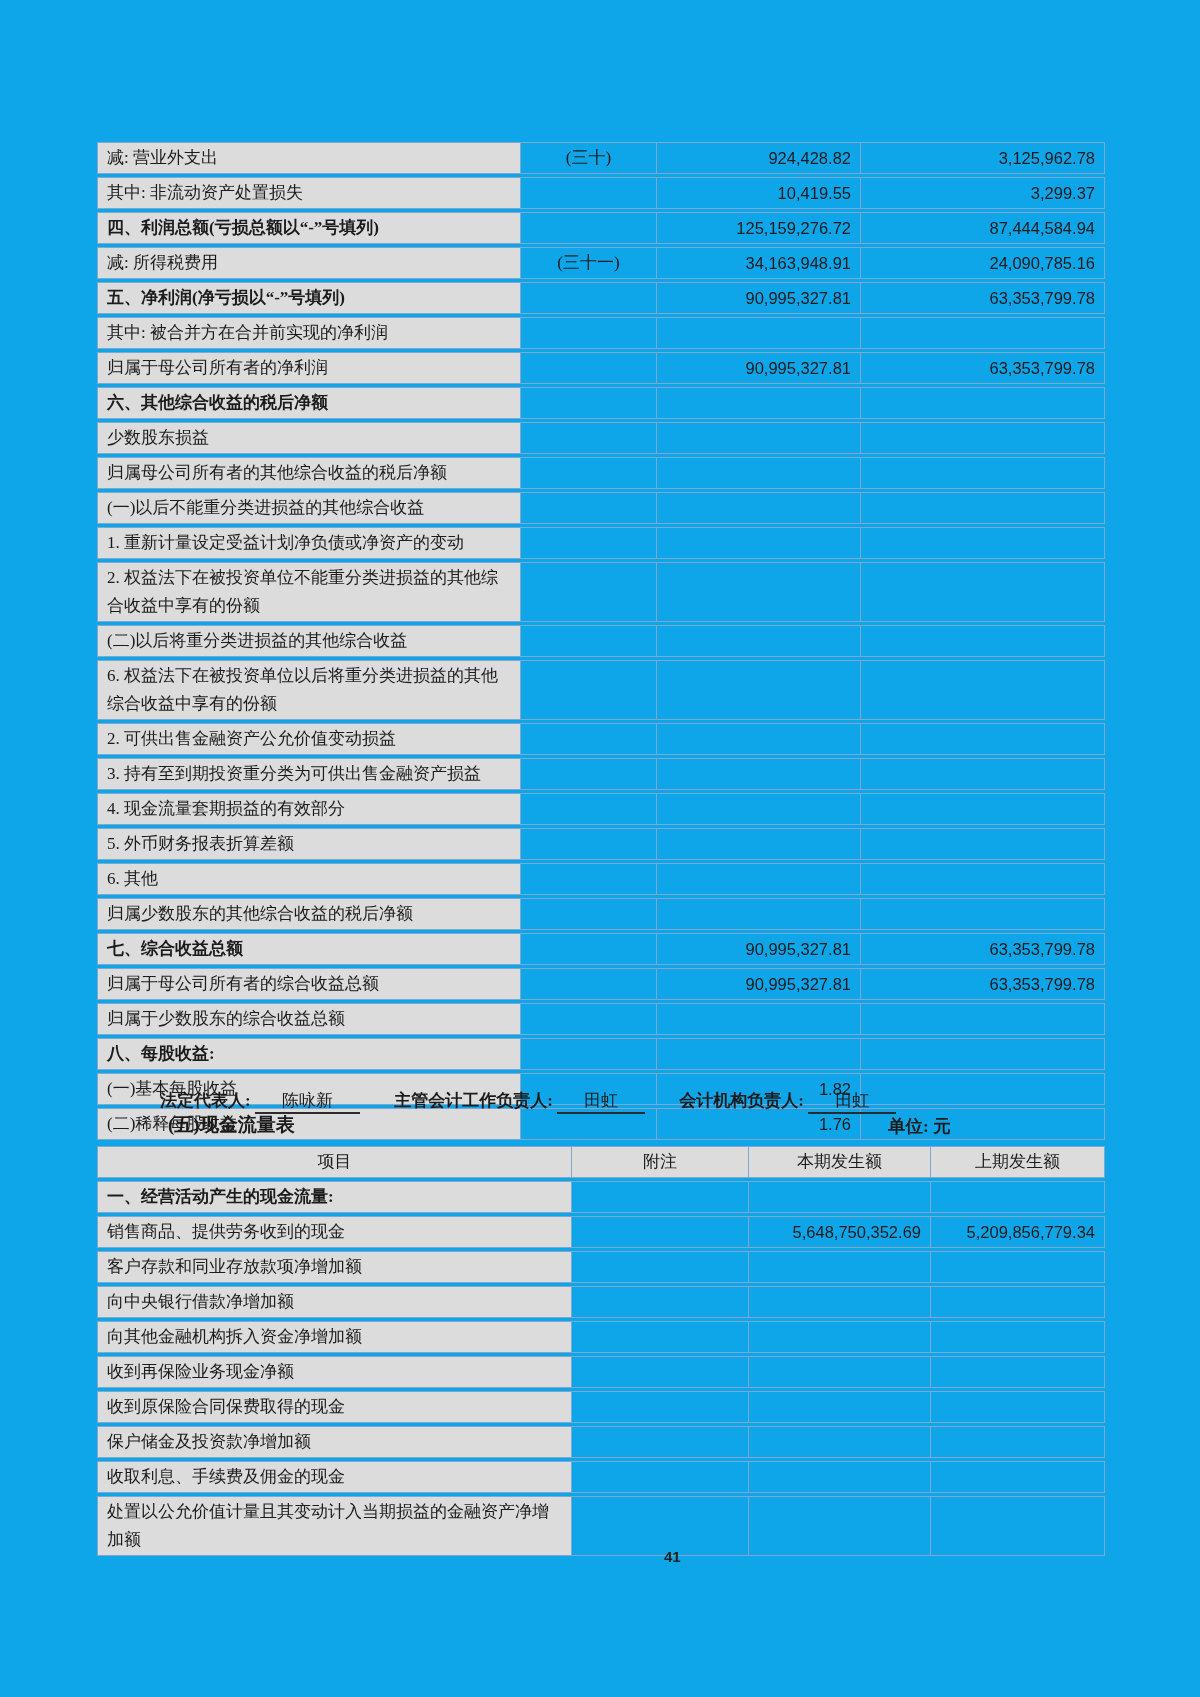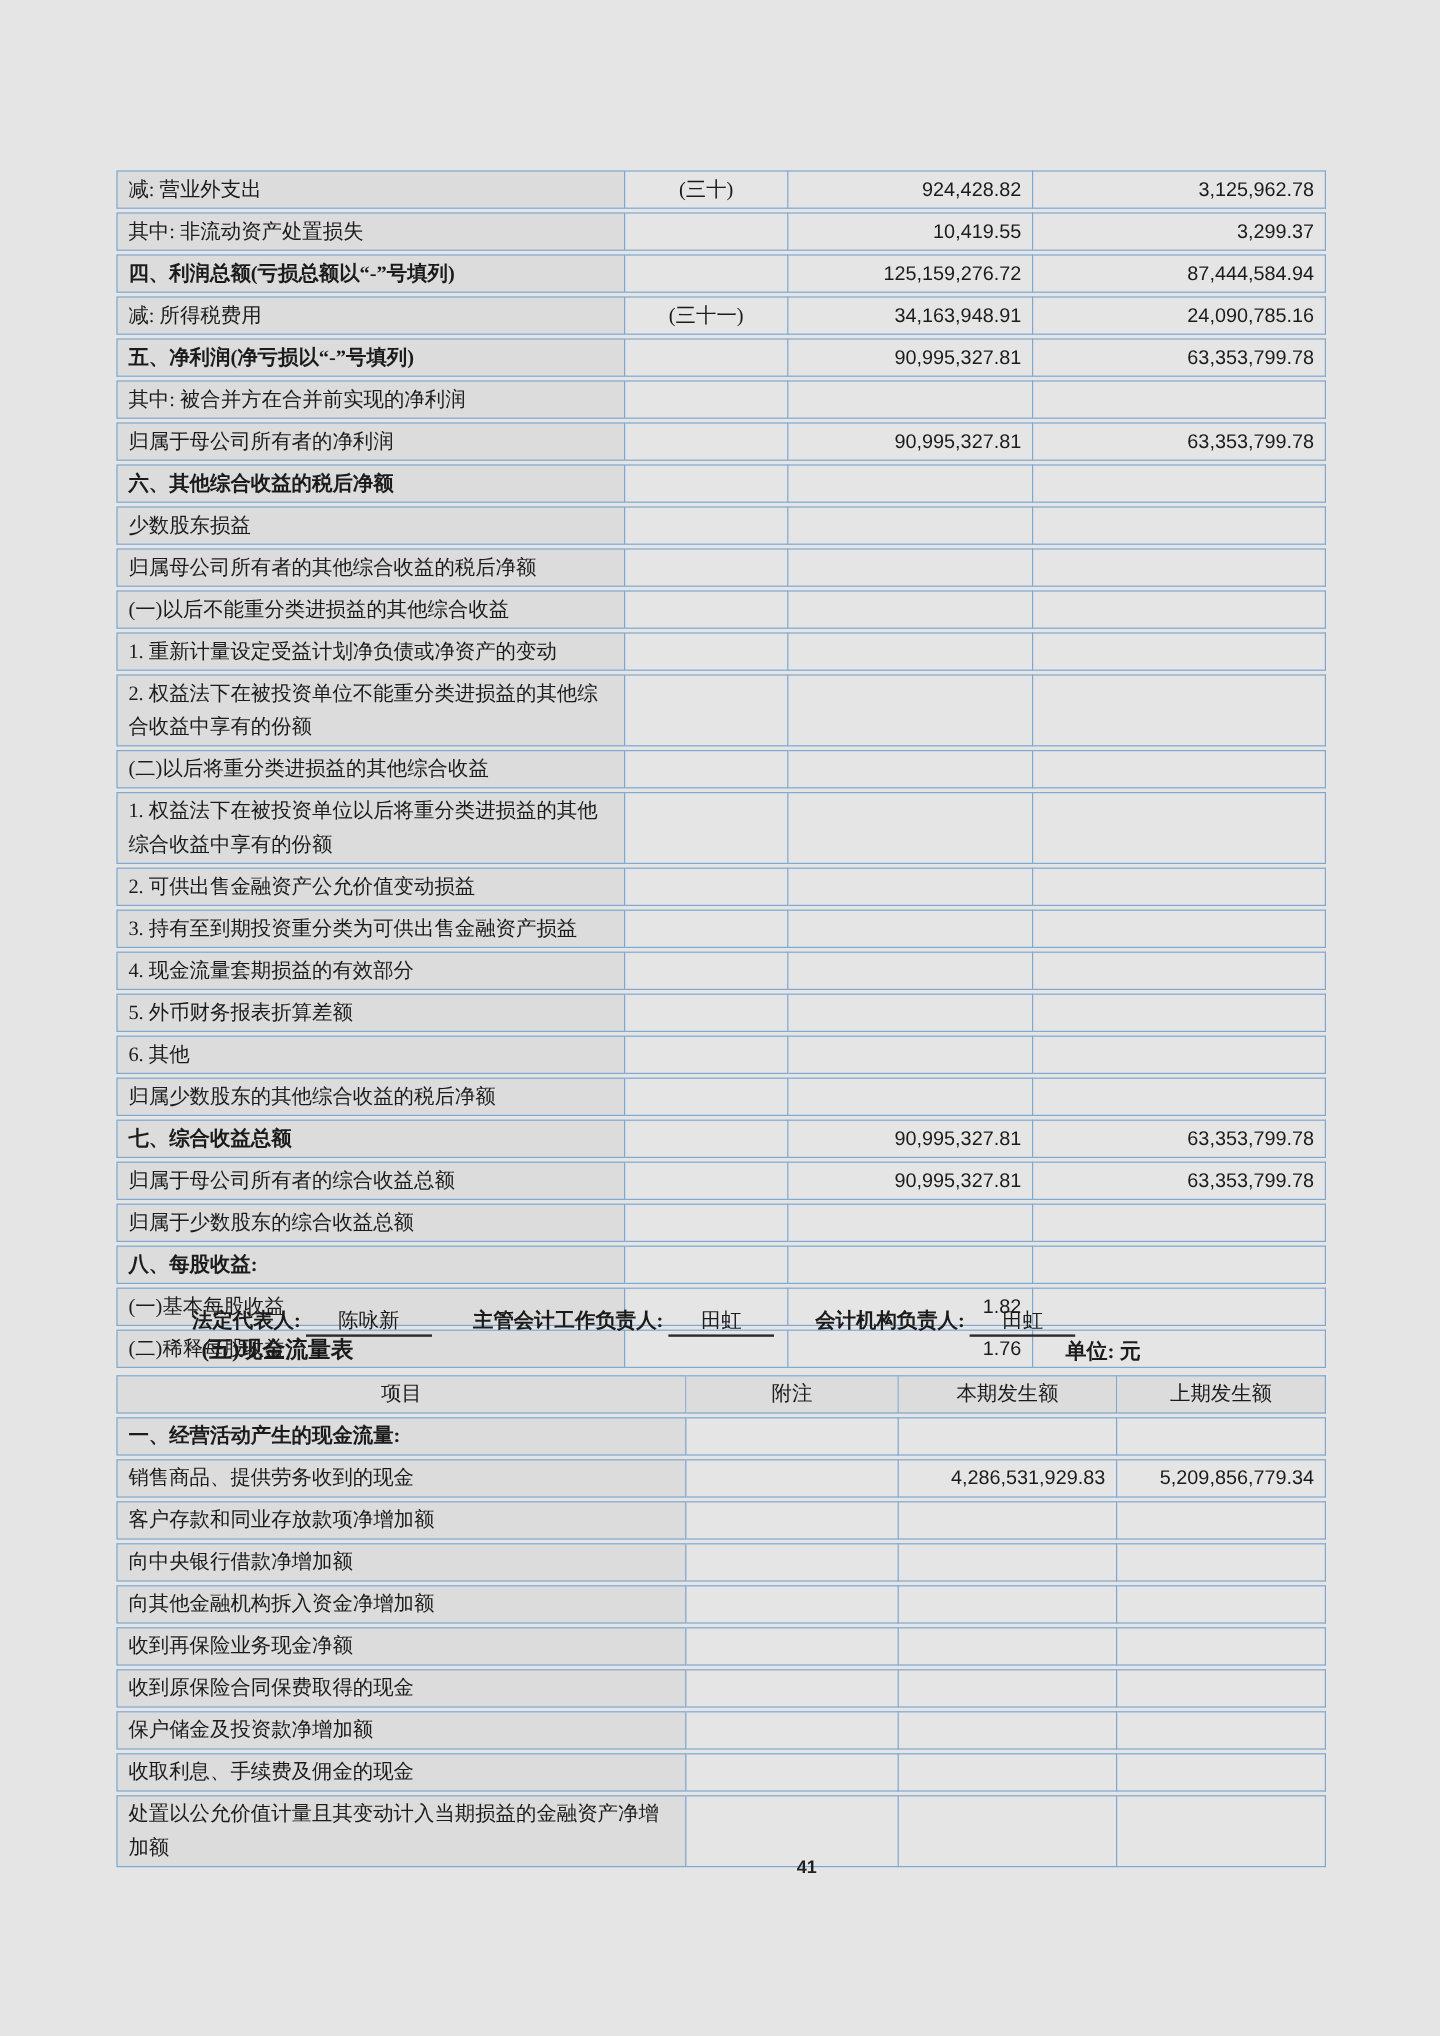--- a/index.html
+++ b/index.html
@@ -1,21 +1,21 @@
 <!DOCTYPE html>
 <html><head>
 <meta charset="utf-8">
 <style>
   * { box-sizing: border-box; }
   html, body { margin: 0; padding: 0; background: #ffffff; }
   .page {
     position: relative;
     width: 1200px;
     height: 1697px;
-    background: #e5e5e5;
+    background: #0ea5e9;
     font-family: "Liberation Serif", "DejaVu Serif", serif;
     color: #1b1b1b;
     overflow: hidden;
     padding-left: 28px;
   }
   table.fin {
     position: absolute;
     left: 97px;
     border-collapse: separate;
     border-spacing: 0 3px;
@@ -186,21 +186,21 @@
           <td class="c2"></td>
           <td class="c3"></td>
         </tr>
         <tr>
           <td class="c0">(二)以后将重分类进损益的其他综合收益</td>
           <td class="c1"></td>
           <td class="c2"></td>
           <td class="c3"></td>
         </tr>
         <tr>
-          <td class="c0">1. 权益法下在被投资单位以后将重分类进损益的其他综合收益中享有的份额</td>
+          <td class="c0">6. 权益法下在被投资单位以后将重分类进损益的其他综合收益中享有的份额</td>
           <td class="c1"></td>
           <td class="c2"></td>
           <td class="c3"></td>
         </tr>
         <tr>
           <td class="c0">2. 可供出售金融资产公允价值变动损益</td>
           <td class="c1"></td>
           <td class="c2"></td>
           <td class="c3"></td>
         </tr>
@@ -303,21 +303,21 @@
     <tbody>
         <tr>
           <td class="c0 b">一、经营活动产生的现金流量:</td>
           <td class="c1"></td>
           <td class="c2"></td>
           <td class="c3"></td>
         </tr>
         <tr>
           <td class="c0">销售商品、提供劳务收到的现金</td>
           <td class="c1"></td>
-          <td class="c2">4,286,531,929.83</td>
+          <td class="c2">5,648,750,352.69</td>
           <td class="c3">5,209,856,779.34</td>
         </tr>
         <tr>
           <td class="c0">客户存款和同业存放款项净增加额</td>
           <td class="c1"></td>
           <td class="c2"></td>
           <td class="c3"></td>
         </tr>
         <tr>
           <td class="c0">向中央银行借款净增加额</td>

